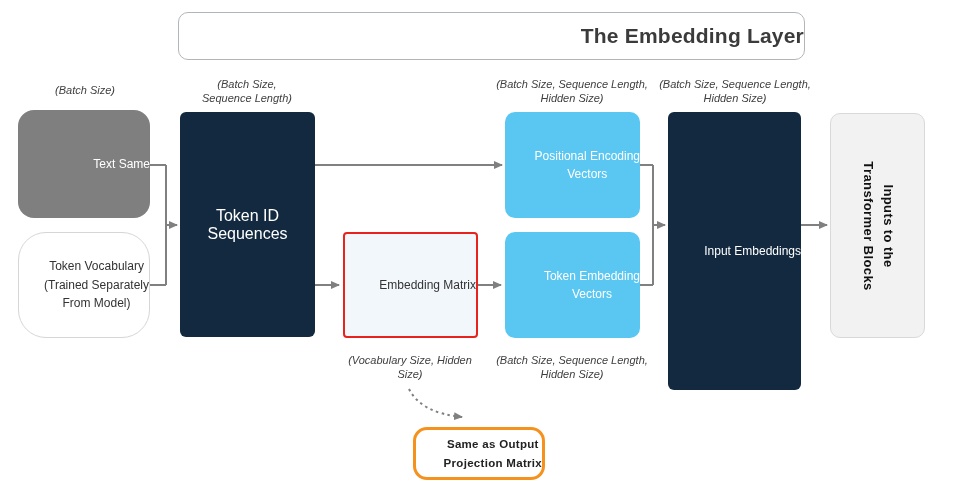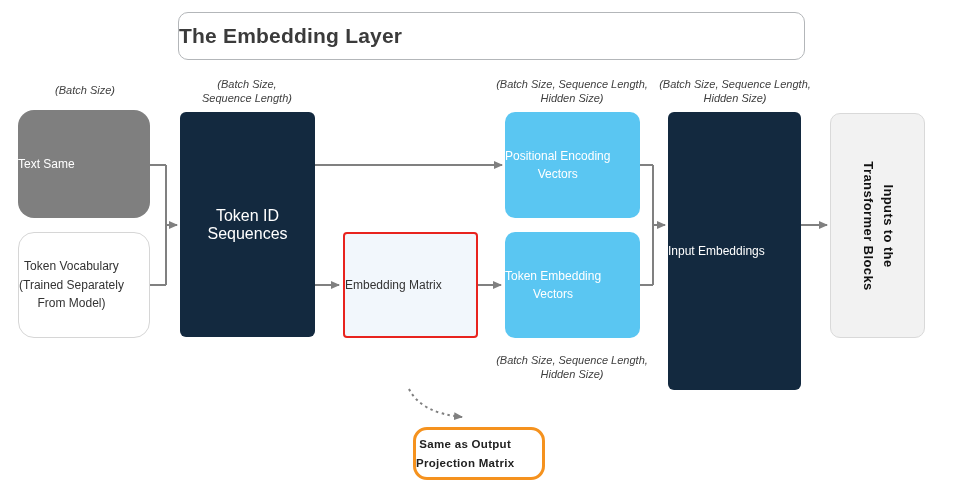--- a/index.html
+++ b/index.html
@@ -1,33 +1,33 @@
 <!DOCTYPE html>
 <html><head>
 <meta charset="utf-8">
 <style>
   html,body{margin:0;padding:0;background:#ffffff;font-family:"Liberation Sans",sans-serif;}
   #canvas{position:relative;width:955px;height:494px;background:#ffffff;overflow:hidden;}
   .abs{position:absolute;box-sizing:border-box;}
   .label{white-space:pre-line;text-align:center;}
-  .node{display:flex;align-items:center;justify-content:flex-start;text-align:center;}
+  .node{display:flex;align-items:center;justify-content:flex-end;text-align:center;}
 
   .title-box{left:178px;top:12px;width:627px;height:48px;border:1.6px solid #b3b6b9;border-radius:10px;background:#ffffff;}
   .title-text{font-size:21px;font-weight:bold;color:#3b3b3b;letter-spacing:.2px;}
 
   .dim{font-size:11px;font-style:italic;color:#404040;line-height:1.3;}
   .dim-batch{left:30px;top:83px;width:110px;}
   .dim-tokenid{left:177px;top:77px;width:140px;}
   .dim-posenc{left:487px;top:77px;width:170px;}
   .dim-inputemb{left:650px;top:77px;width:170px;}
   .dim-embmatrix{left:325px;top:353px;width:170px;}
   .dim-tokenemb{left:487px;top:353px;width:170px;}
 
   .text-input{left:18px;top:110px;width:132px;height:108px;background:#7f7f7f;border-radius:16px;color:#ffffff;font-size:12px;}
-  .token-vocab{left:18px;top:232px;width:132px;height:106px;background:#ffffff;border:1.6px solid #d6d6d6;border-radius:16px;color:#333333;font-size:12px;line-height:1.55;}
+  .token-vocab{left:18px;top:232px;width:132px;height:106px;background:#ffffff;border:1.6px solid #d6d6d6;border-radius:28px;color:#333333;font-size:12px;line-height:1.55;}
   .token-id{left:180px;top:112px;width:135px;height:225px;background:#13293f;border-radius:6px;color:#ffffff;font-size:16px;}
   .emb-matrix{left:343px;top:232px;width:135px;height:106px;background:#f2f7fc;border:2.5px solid #e8231e;border-radius:4px;color:#333333;font-size:12px;}
   .blue-box{background:#5ac6f2;border-radius:10px;color:#ffffff;font-size:12px;line-height:1.5;}
   .pos-enc{left:505px;top:112px;width:135px;height:106px;}
   .token-emb{left:505px;top:232px;width:135px;height:106px;}
   .input-emb{left:668px;top:112px;width:133px;height:278px;background:#13293f;border-radius:6px;color:#ffffff;font-size:12px;}
   .transformer-box{left:830px;top:113px;width:95px;height:225px;background:#f2f2f2;border:1.6px solid #d9d9d9;border-radius:10px;}
   .rotated-label{position:absolute;left:50%;top:50%;transform:translate(-50%,-50%) rotate(90deg);width:200px;text-align:center;font-size:13px;font-weight:bold;color:#111111;line-height:1.5;letter-spacing:.4px;white-space:pre-line;}
   .note-box{left:413px;top:427px;width:132px;height:53px;background:#ffffff;border:3px solid #f5921e;border-radius:14px;color:#222222;font-size:11.5px;font-weight:bold;line-height:1.6;letter-spacing:.3px;}
 
@@ -42,20 +42,22 @@
     <span class="title-text">The Embedding Layer</span>
   </div>
 
   <div class="abs label dim dim-batch">(Batch Size)</div>
   <div class="abs label dim dim-tokenid">(Batch Size,
 Sequence Length)</div>
   <div class="abs label dim dim-posenc">(Batch Size, Sequence Length,
 Hidden Size)</div>
   <div class="abs label dim dim-inputemb">(Batch Size, Sequence Length,
 Hidden Size)</div>
+  <div class="abs label dim dim-embmatrix">(Vocabulary Size, Hidden
+Size)</div>
   <div class="abs label dim dim-tokenemb">(Batch Size, Sequence Length,
 Hidden Size)</div>
 
   <div class="abs node text-input">
     <span class="label">Text Same</span>
   </div>
 
   <div class="abs node token-vocab">
     <span class="label">Token Vocabulary
 (Trained Separately

